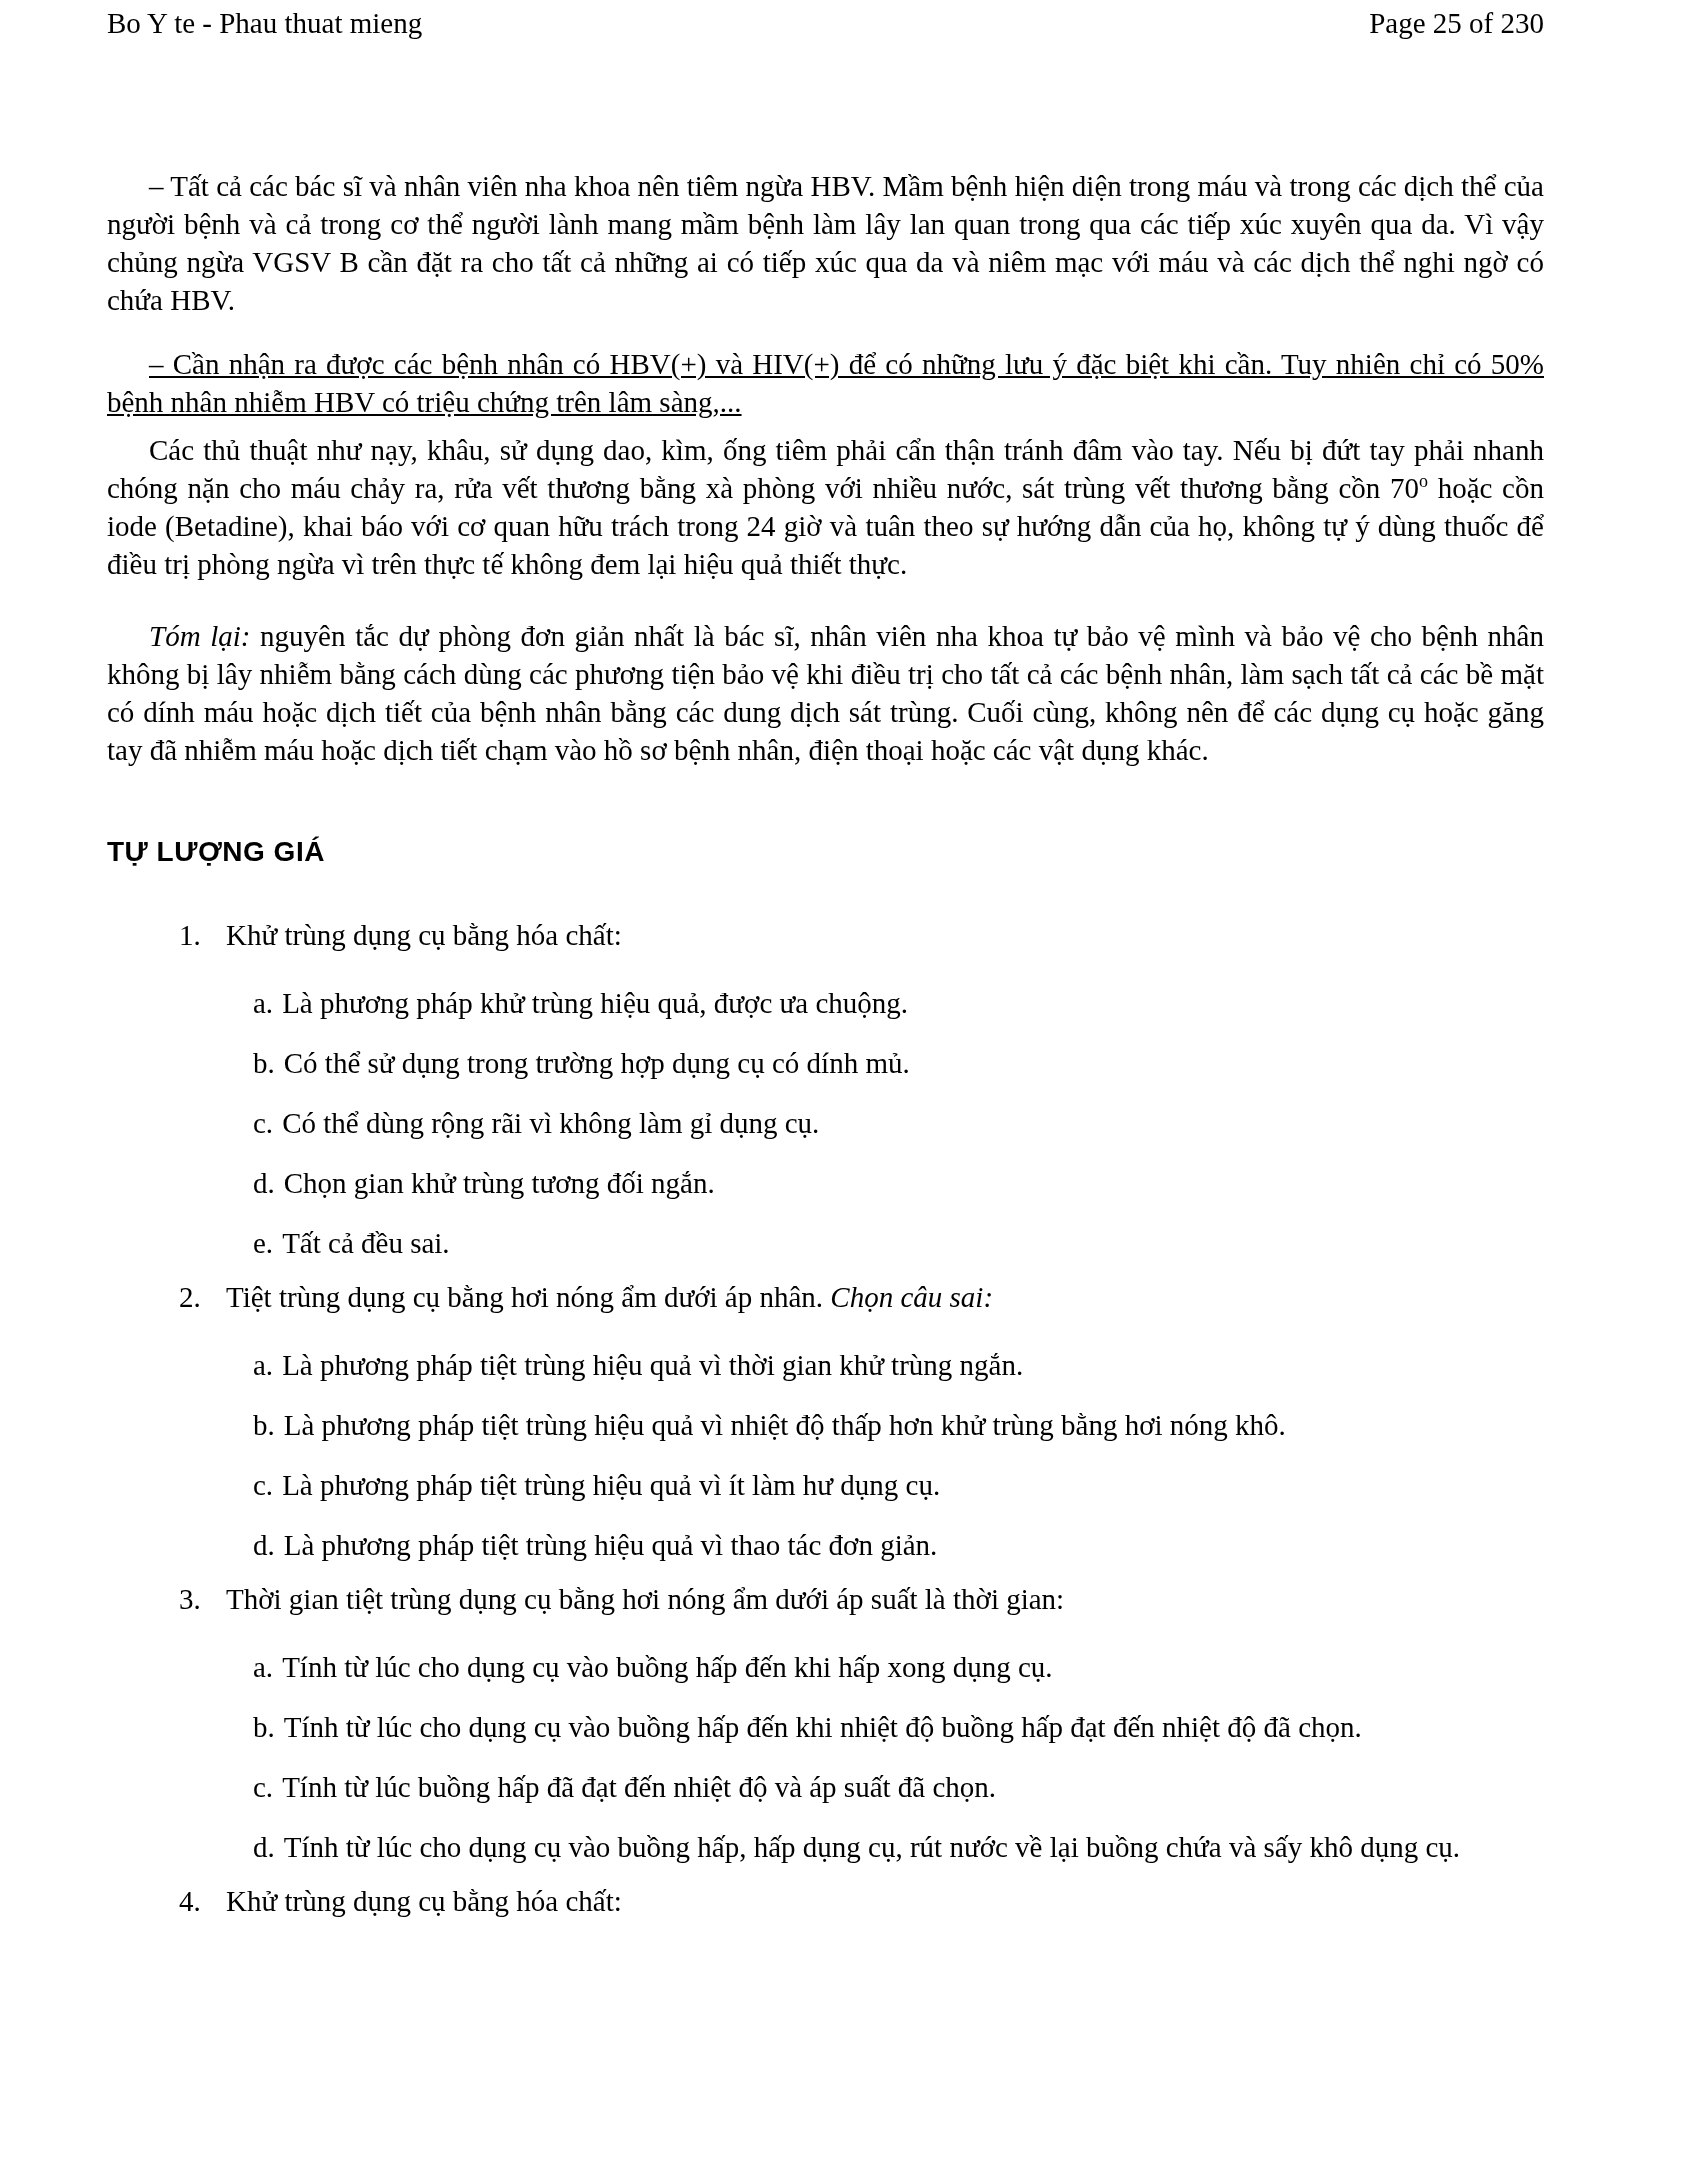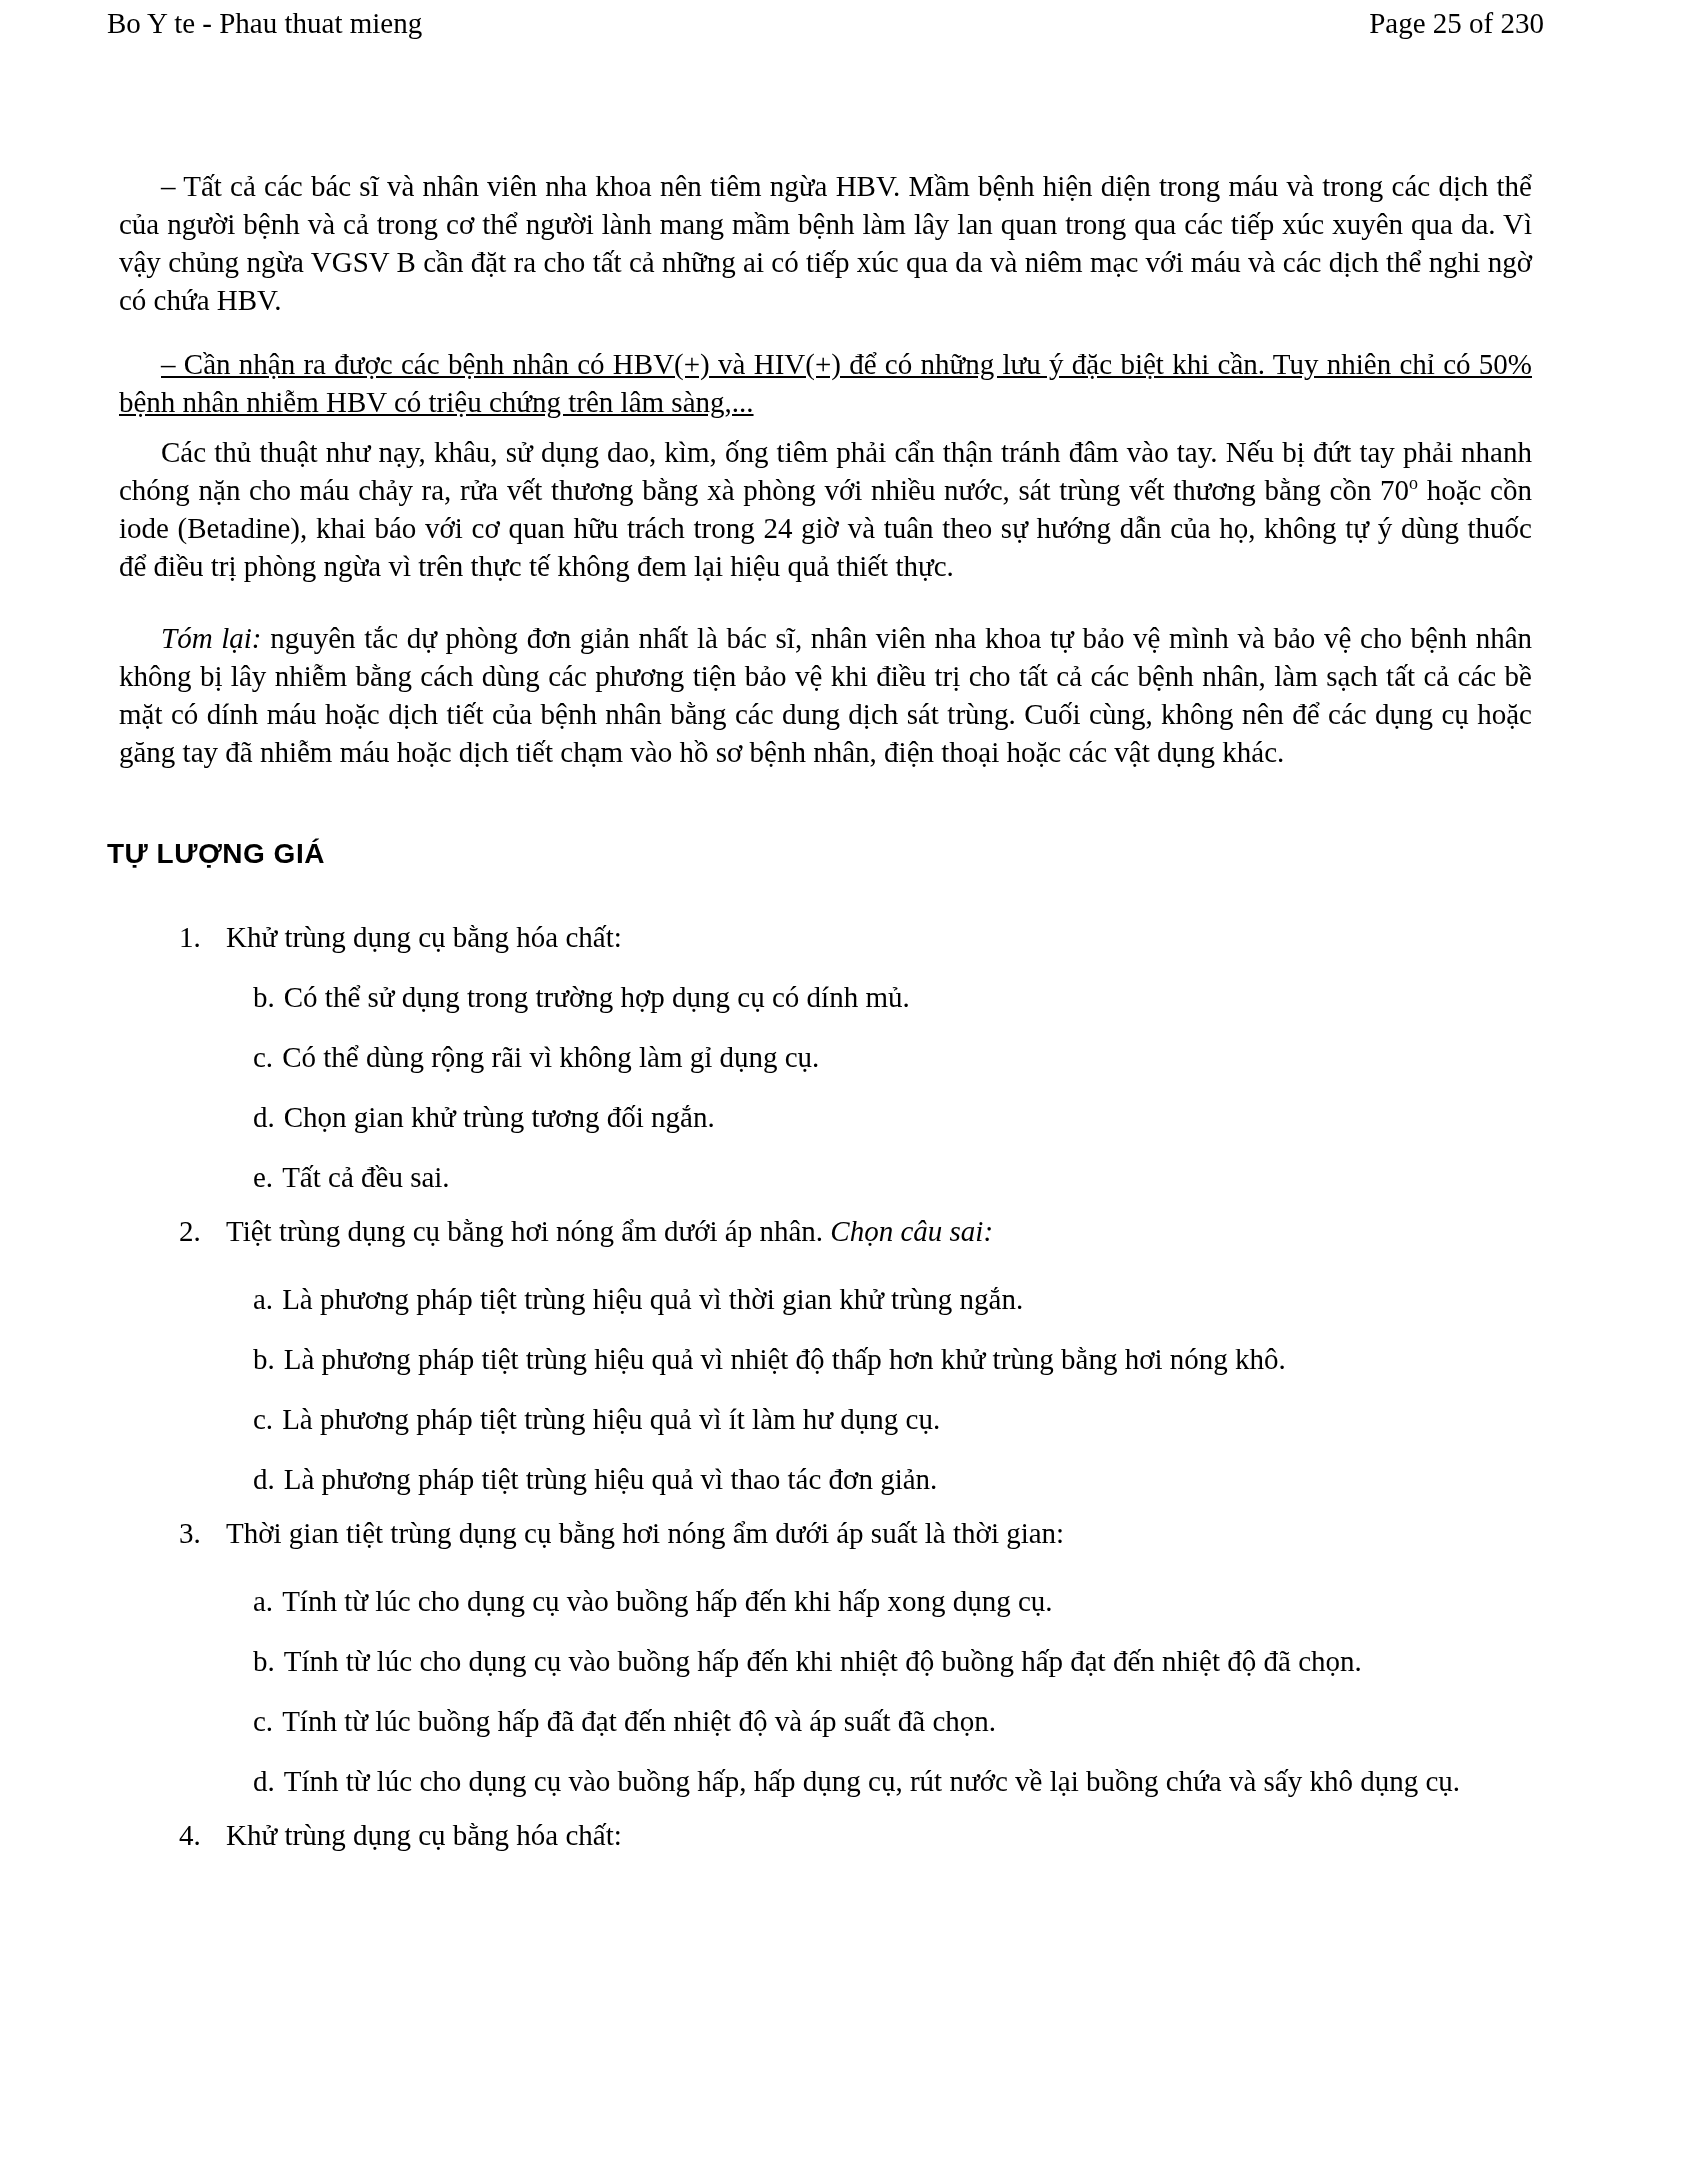--- a/index.html
+++ b/index.html
@@ -26,21 +26,21 @@
     line-height: 34px;
   }
   .content {
     margin: 0 139px 0 107px;
     font-size: 29px;
     line-height: 38px;
   }
   .para {
     text-align: justify;
     text-indent: 42px;
-    margin: 12px;
+    margin: 0;
   }
   .para-1 { margin-top: 127px; }
   .para-2 { margin-top: 26px; text-decoration: underline; }
   .para-3 { margin-top: 10px; }
   .para-4 { margin-top: 34px; }
   .italic { font-style: italic; }
   sup.deg {
     font-size: 62%;
     vertical-align: super;
     line-height: 0;
@@ -109,20 +109,21 @@
 
     <p class="para para-3"><span>Các thủ thuật như nạy, khâu, sử dụng dao, kìm, ống tiêm phải cẩn thận tránh đâm vào tay. Nếu bị đứt tay phải nhanh chóng nặn cho máu chảy ra, rửa vết thương bằng xà phòng với nhiều nước, sát trùng vết thương bằng cồn 70</span><sup class="deg">o</sup><span> hoặc cồn iode (Betadine), khai báo với cơ quan hữu trách trong 24 giờ và tuân theo sự hướng dẫn của họ, không tự ý dùng thuốc để điều trị phòng ngừa vì trên thực tế không đem lại hiệu quả thiết thực.</span></p>
 
     <p class="para para-4"><span class="italic">Tóm lại:</span><span> nguyên tắc dự phòng đơn giản nhất là bác sĩ, nhân viên nha khoa tự bảo vệ mình và bảo vệ cho bệnh nhân không bị lây nhiễm bằng cách dùng các phương tiện bảo vệ khi điều trị cho tất cả các bệnh nhân, làm sạch tất cả các bề mặt có dính máu hoặc dịch tiết của bệnh nhân bằng các dung dịch sát trùng. Cuối cùng, không nên để các dụng cụ hoặc găng tay đã nhiễm máu hoặc dịch tiết chạm vào hồ sơ bệnh nhân, điện thoại hoặc các vật dụng khác.</span></p>
 
     <h2 class="section-heading">TỰ LƯỢNG GIÁ</h2>
 
     <div class="question first">
       <span class="q-num">1.</span><span>Khử trùng dụng cụ bằng hóa chất:</span>
     </div>
+    <div class="option first"><span class="opt-letter">a.</span><span>Là phương pháp khử trùng hiệu quả, được ưa chuộng.</span></div>
     <div class="option"><span class="opt-letter">b.</span><span>Có thể sử dụng trong trường hợp dụng cụ có dính mủ.</span></div>
     <div class="option"><span class="opt-letter">c.</span><span>Có thể dùng rộng rãi vì không làm gỉ dụng cụ.</span></div>
     <div class="option"><span class="opt-letter">d.</span><span>Chọn gian khử trùng tương đối ngắn.</span></div>
     <div class="option"><span class="opt-letter">e.</span><span>Tất cả đều sai.</span></div>
 
     <div class="question">
       <span class="q-num">2.</span><span>Tiệt trùng dụng cụ bằng hơi nóng ẩm dưới áp nhân. </span><span class="italic">Chọn câu sai:</span>
     </div>
     <div class="option first"><span class="opt-letter">a.</span><span>Là phương pháp tiệt trùng hiệu quả vì thời gian khử trùng ngắn.</span></div>
     <div class="option"><span class="opt-letter">b.</span><span>Là phương pháp tiệt trùng hiệu quả vì nhiệt độ thấp hơn khử trùng bằng hơi nóng khô.</span></div>

